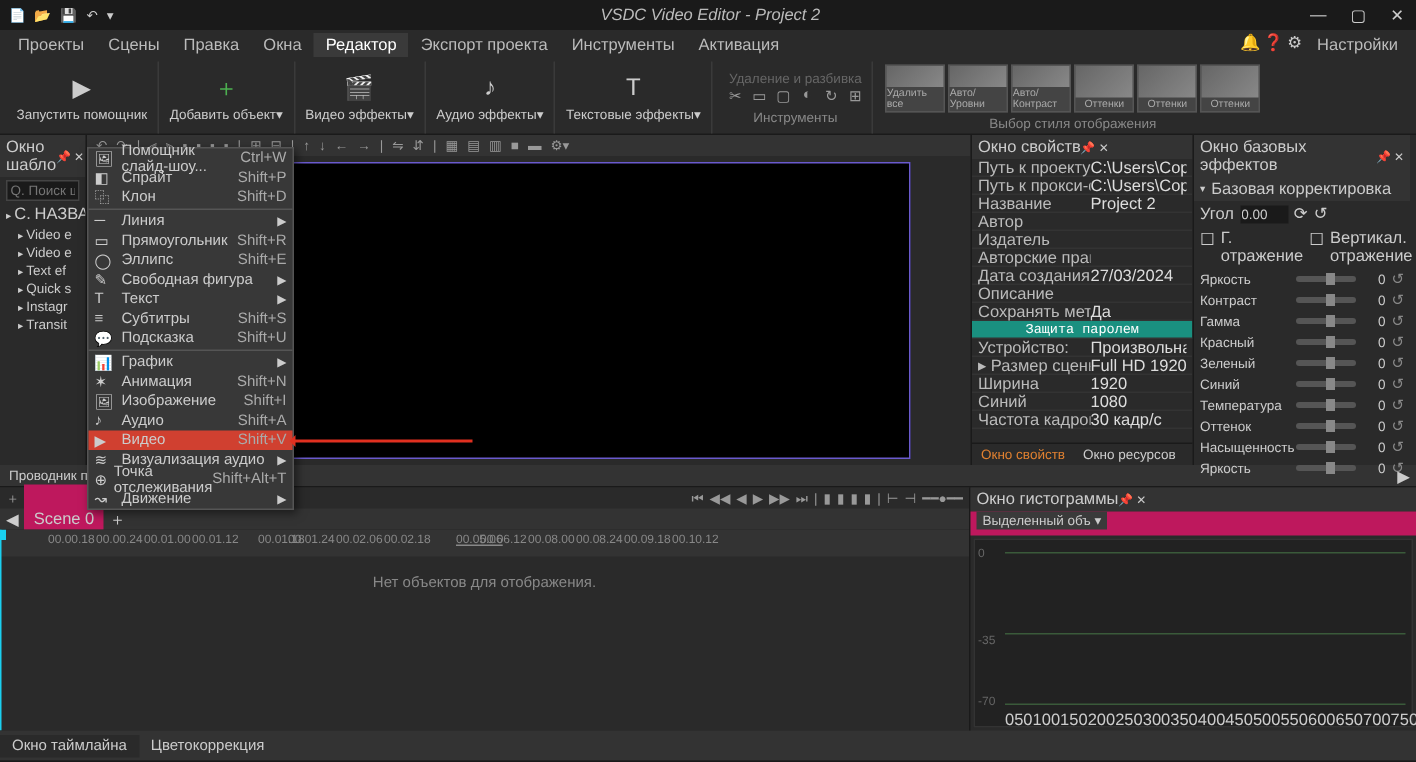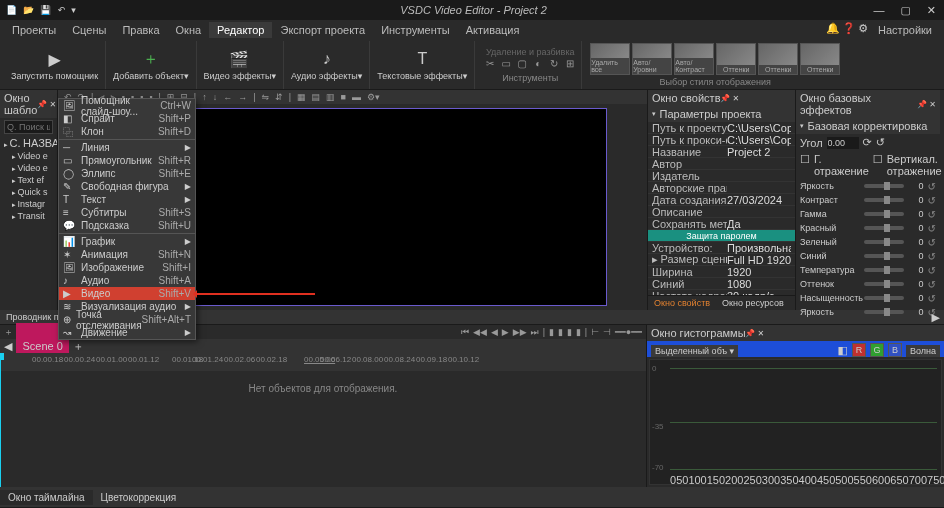--- a/index.html
+++ b/index.html
@@ -61,21 +61,21 @@
 
 
 .right-panels { width:297px; display:flex; background:#2a2a2a; }
 .props-panel { width:148px; border-left:1px solid #1a1a1a; display:flex; flex-direction:column; }
 .props-section-hdr { background:#333; padding:2px 4px; font-size:10px; display:flex; align-items:center; gap:4px; cursor:pointer; }
 .props-section-hdr .tri { font-size:7px; }
 .props-rows { flex:1; overflow:auto; }
 .prop-row { display:flex; padding:1px 4px; font-size:9px; height:12px; align-items:center; border-bottom:1px solid #333; }
 .prop-row .k { flex:1; color:#bbb; white-space:nowrap; overflow:hidden; }
 .prop-row .v { width:64px; color:#ddd; white-space:nowrap; overflow:hidden; }
-.prop-row.pw { background:#1a9080; color:#fff; justify-content:center; }
+.prop-row.pw { background:#1a9080; color:#fff; justify-content:center;font-family:Liberation Mono, monospace; }
 .panel-tabs { display:flex; background:#2a2a2a; border-top:1px solid #1a1a1a; }
 .panel-tab { padding:2px 6px; font-size:9px; cursor:pointer; }
 .panel-tab.active { color:#e08030; }
 
 
 .fx-row { display:flex; align-items:center; padding:1px 4px; height:14px; gap:4px; }
 .fx-row .fx-label { width:60px; font-size:9px; }
 .fx-row .slider { flex:1; height:4px; background:#555; position:relative; border-radius:2px; }
 .fx-row .slider .thumb { width:6px; height:8px; background:#888; position:absolute; top:-2px; left:50%; }
 .fx-row .val { width:16px; font-size:9px; text-align:right; }
@@ -97,21 +97,21 @@
 .tl-left .track-hdr { display:flex; align-items:center; padding:2px 4px; gap:4px; font-size:9px; }
 .tl-right { flex:1; background:#2a2a2a; position:relative; overflow:hidden; }
 .ruler { height:18px; background:#333; display:flex; position:relative; }
 .ruler .tick { position:absolute; font-size:8px; color:#888; top:2px; }
 .playhead { position:absolute; left:0; top:0; width:1px; height:100%; background:#1ad0f0; }
 .playhead::before { content:''; position:absolute; left:-3px; top:0; width:7px; height:7px; background:#1ad0f0; }
 .empty-msg { position:absolute; top:30px; width:100%; text-align:center; font-size:10px; color:#888; }
 
 
 .histo-panel { width:297px; display:flex; flex-direction:column; }
-.histo-toolbar { height:16px; background:#1d4ed8; display:flex; align-items:flex-end; padding:0 4px; gap:4px; }
+.histo-toolbar { height:16px; background:#be185d; display:flex; align-items:flex-start; padding:0 4px; gap:4px;flex-direction:column; }
 .histo-toolbar .sel { background:#3a3a3a; padding:1px 4px; font-size:9px; }
 .histo-toolbar .rgb-btn { width:14px; height:14px; display:flex; align-items:center; justify-content:center; font-size:9px; border:1px solid #555; cursor:pointer; }
 .r-btn{background:#c03030;} .g-btn{background:#30a030;} .b-btn{background:#3050c0;}
 .histo-body { flex:1; background:#222; position:relative; margin:2px; border:1px solid #333; }
 .histo-body .yaxis { position:absolute; left:2px; font-size:8px; color:#666; }
 .histo-body .line { position:absolute; height:1px; background:#3a5a3a; left:20px; right:4px; }
 .histo-body .xaxis { position:absolute; bottom:0; left:20px; right:4px; height:10px; display:flex; justify-content:space-between; font-size:7px; color:#1a9080; }
 
 
 .btm-tabs { height:20px; background:#333; display:flex; align-items:center; }
@@ -306,24 +306,20 @@
   <div class="right-panels">
 
     <div class="props-panel">
       <div class="panel-header">
         <span>Окно свойств</span>
         <span class="pins">
             <span>📌</span>
             <span>✕</span>
           </span>
       </div>
-      <div class="props-section-hdr">
-        <span class="tri">▾</span>
-        <span>Параметры проекта</span>
-      </div>
       <div class="props-rows" id="prop-rows">
           <div class="prop-row">
             <span class="k">Путь к проекту</span>
             <span class="v">C:\Users\Copywriter</span>
           </div>
           <div class="prop-row">
             <span class="k">Путь к прокси-фа</span>
             <span class="v">C:\Users\Copywri</span>
           </div>
           <div class="prop-row">

